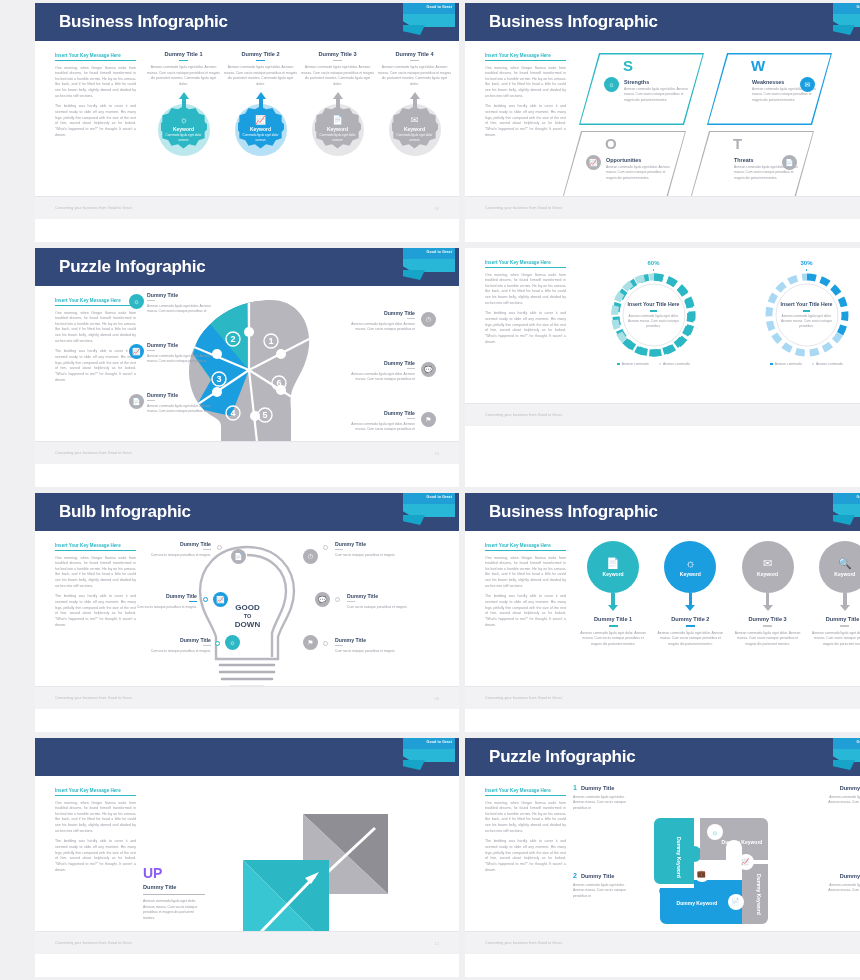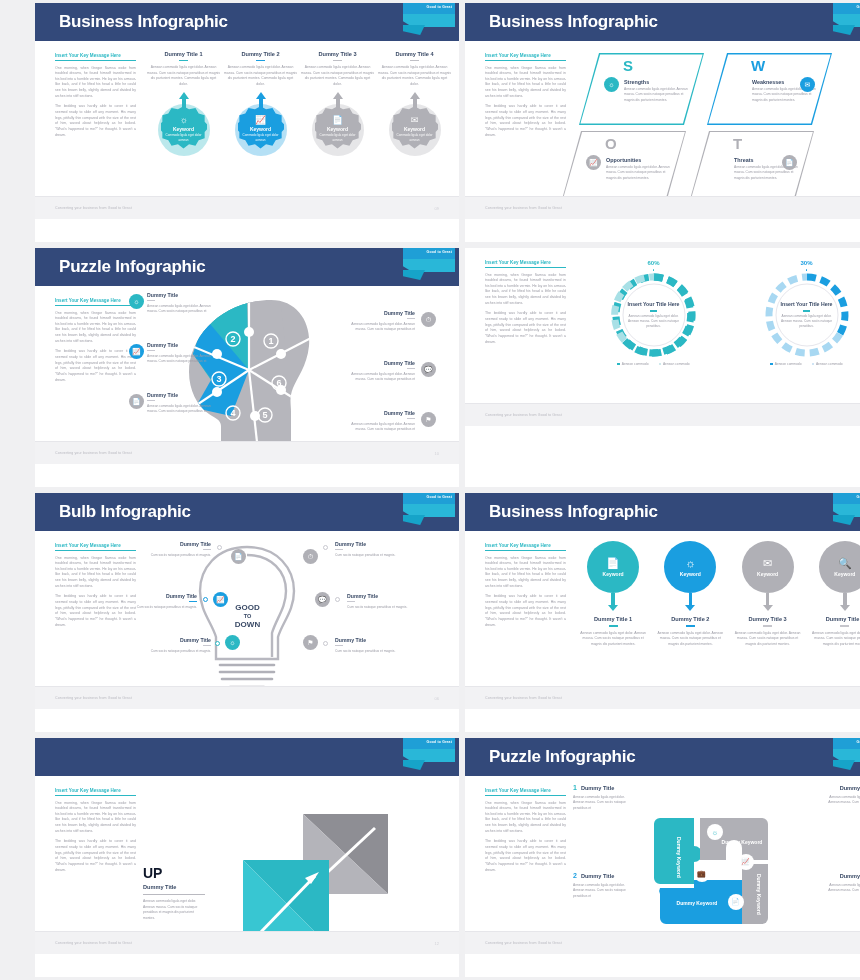--- a/index.html
+++ b/index.html
@@ -684,21 +684,21 @@
           <path d="M232 46 L172 102" stroke="#fff" stroke-width="3" fill="none"></path>
           <polygon points="168,106 182,100 176,94" fill="#fff"></polygon>
 
           <polygon points="100,78 186,78 186,164" fill="#2bb8c4"></polygon>
           <polygon points="100,78 186,164 100,164" fill="#38c6d2"></polygon>
           <path d="M116 152 L172 94" stroke="#fff" stroke-width="3" fill="none"></path>
           <polygon points="176,90 162,96 168,102" fill="#fff"></polygon>
         </svg>
         
         <div style="position:absolute;left:0px;top:84px;width:66px">
-          <div class="ud-big" style="color:#0f172a">UP</div>
+          <div class="ud-big" style="color:#8b5cf6">UP</div>
           <div class="ud-h" style="margin-top:4px">Dummy Title</div>
           <div class="ud-line" style="margin:4px 0 4px;width:62px"></div>
           <div class="ud-p">Aenean commodo ligula eget dolor. Aenean massa. Cum sociis natoque penatibus et magnis dis parturient montes.</div>
         </div>
         
       </div>
       <div class="footer">
         <div class="foot-txt">Converting your business from Good to Great</div>
         <div class="foot-pg">12</div>
       </div>

